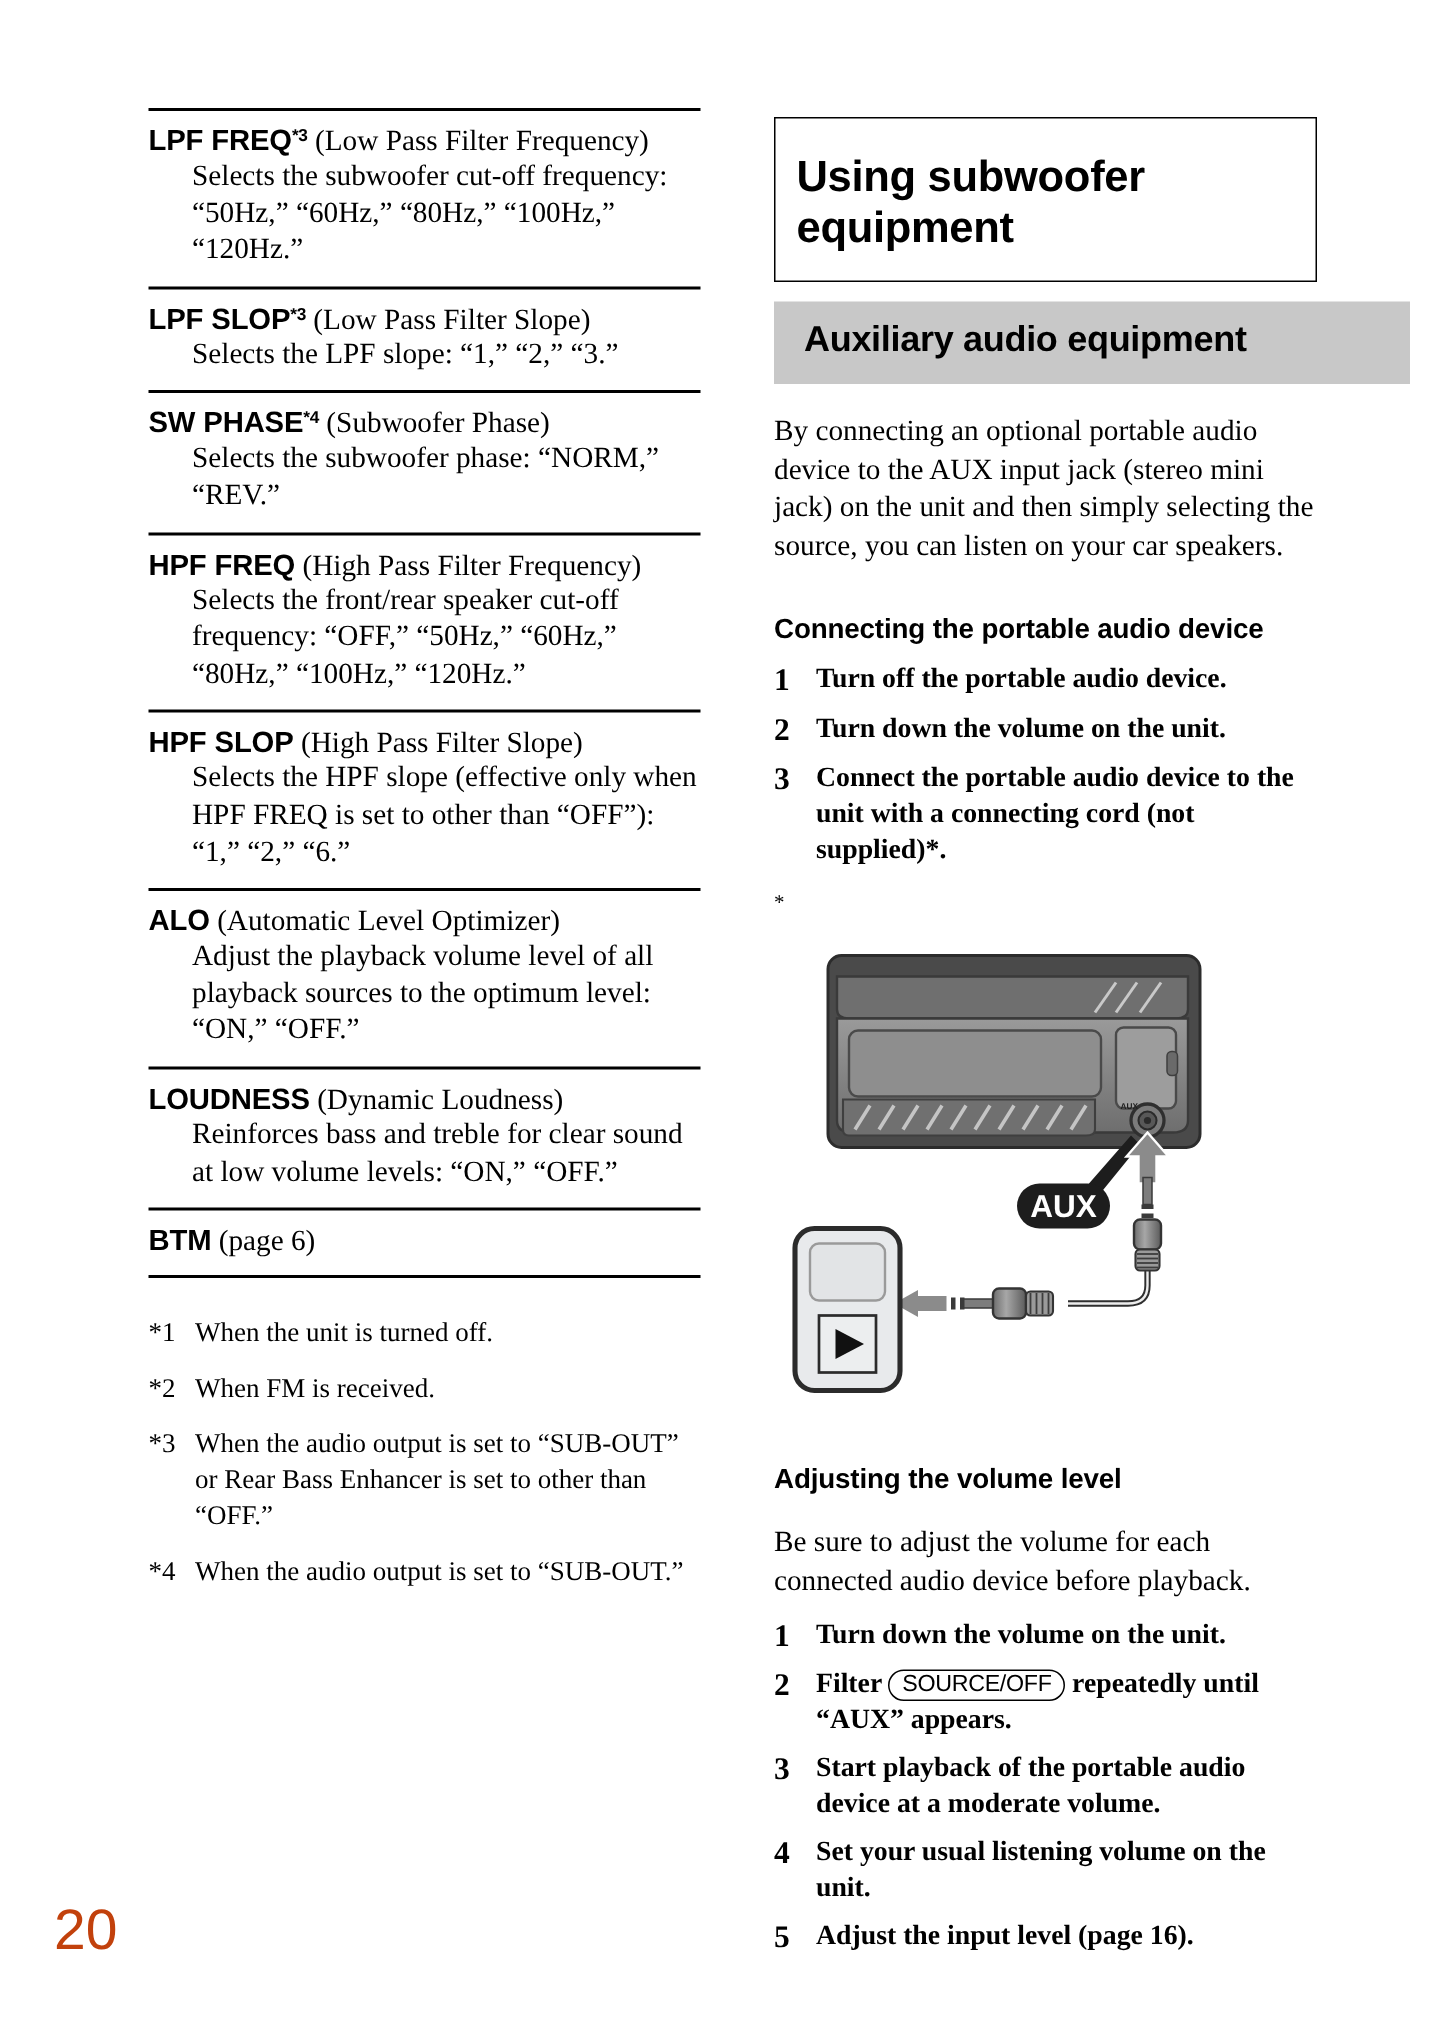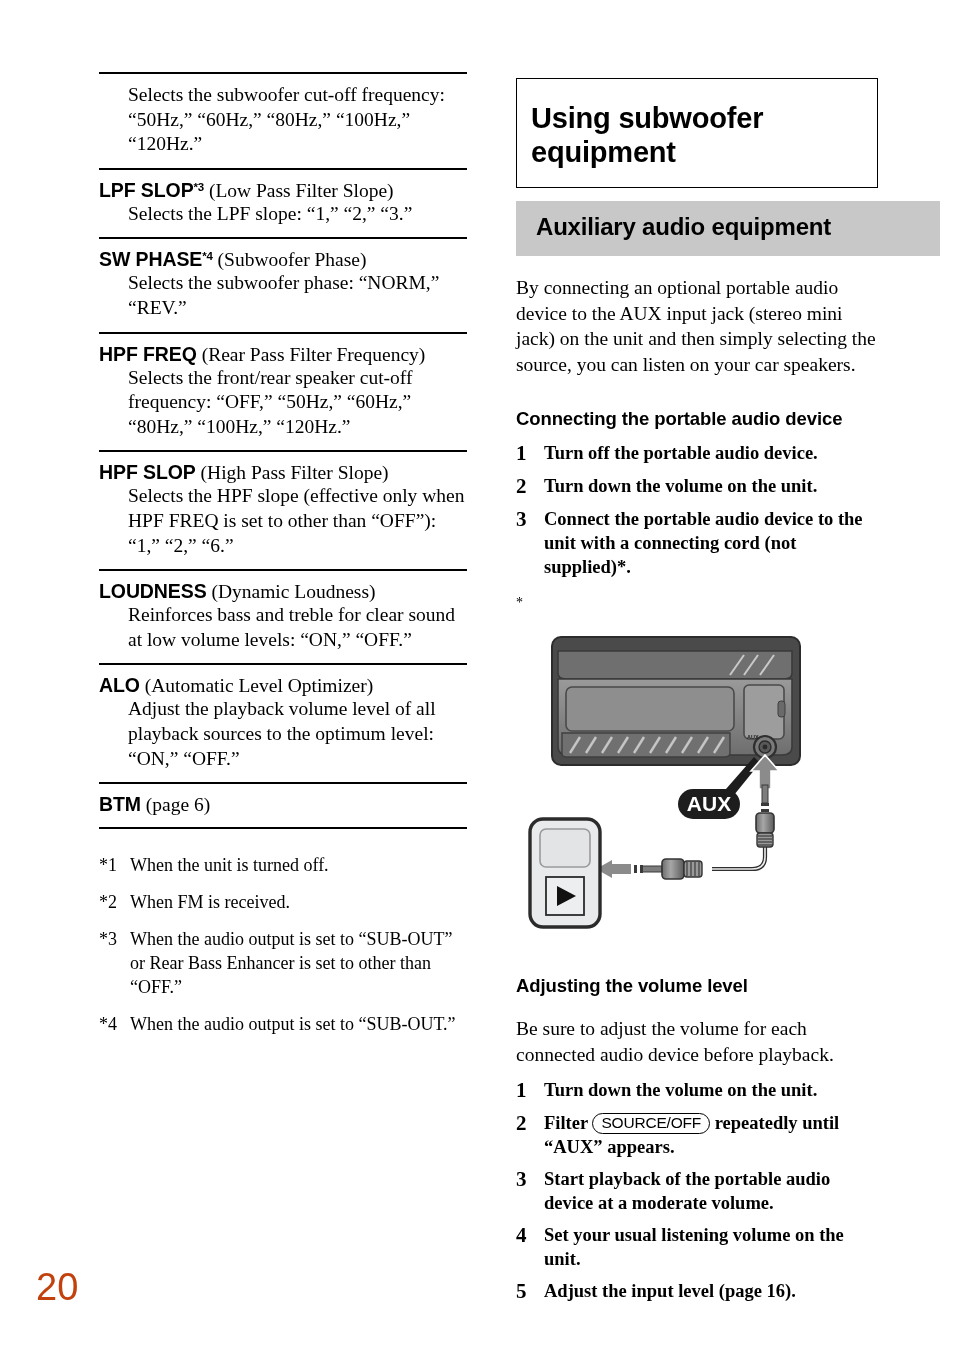--- a/index.html
+++ b/index.html
@@ -197,63 +197,66 @@
   }
 </style>
 </head>
 <body>
 
 <div class="page">
 
   <div class="col-left">
 
     <div class="entry">
+      <div>
+        <span class="entry-term">LPF FREQ</span><span class="entry-sup">*3</span><span class="entry-paren"> (Low Pass Filter Frequency)</span>
+      </div>
       <p class="entry-desc">Selects the subwoofer cut-off frequency: “50Hz,” “60Hz,” “80Hz,” “100Hz,” “120Hz.”</p>
     </div>
 
     <div class="entry">
       <div>
         <span class="entry-term">LPF SLOP</span><span class="entry-sup">*3</span><span class="entry-paren"> (Low Pass Filter Slope)</span>
       </div>
       <p class="entry-desc">Selects the LPF slope: “1,” “2,” “3.”</p>
     </div>
 
     <div class="entry">
       <div>
         <span class="entry-term">SW PHASE</span><span class="entry-sup">*4</span><span class="entry-paren"> (Subwoofer Phase)</span>
       </div>
       <p class="entry-desc">Selects the subwoofer phase: “NORM,” “REV.”</p>
     </div>
 
     <div class="entry">
       <div>
-        <span class="entry-term">HPF FREQ</span><span class="entry-sup"></span><span class="entry-paren"> (Rear Pass Filter Frequency)</span>
+        <span class="entry-term">HPF FREQ</span><span class="entry-sup"></span><span class="entry-paren"> (High Pass Filter Frequency)</span>
       </div>
       <p class="entry-desc">Selects the front/rear speaker cut-off frequency: “OFF,” “50Hz,” “60Hz,” “80Hz,” “100Hz,” “120Hz.”</p>
     </div>
 
     <div class="entry">
       <div>
         <span class="entry-term">HPF SLOP</span><span class="entry-sup"></span><span class="entry-paren"> (High Pass Filter Slope)</span>
       </div>
       <p class="entry-desc">Selects the HPF slope (effective only when HPF FREQ is set to other than “OFF”): “1,” “2,” “6.”</p>
     </div>
 
     <div class="entry">
       <div>
+        <span class="entry-term">ALO</span><span class="entry-sup"></span><span class="entry-paren"> (Automatic Level Optimizer)</span>
+      </div>
+      <p class="entry-desc">Adjust the playback volume level of all playback sources to the optimum level: “ON,” “OFF.”</p>
+    </div>
+
+    <div class="entry">
+      <div>
         <span class="entry-term">LOUDNESS</span><span class="entry-sup"></span><span class="entry-paren"> (Dynamic Loudness)</span>
       </div>
       <p class="entry-desc">Reinforces bass and treble for clear sound at low volume levels: “ON,” “OFF.”</p>
-    </div>
-
-    <div class="entry">
-      <div>
-        <span class="entry-term">ALO</span><span class="entry-sup"></span><span class="entry-paren"> (Automatic Level Optimizer)</span>
-      </div>
-      <p class="entry-desc">Adjust the playback volume level of all playback sources to the optimum level: “ON,” “OFF.”</p>
     </div>
 
     <div class="entry last">
       <div>
         <span class="entry-term">BTM</span><span class="entry-sup"></span><span class="entry-paren"> (page 6)</span>
       </div>
     </div>
 
     <div class="footnotes">
       <div class="fn">

